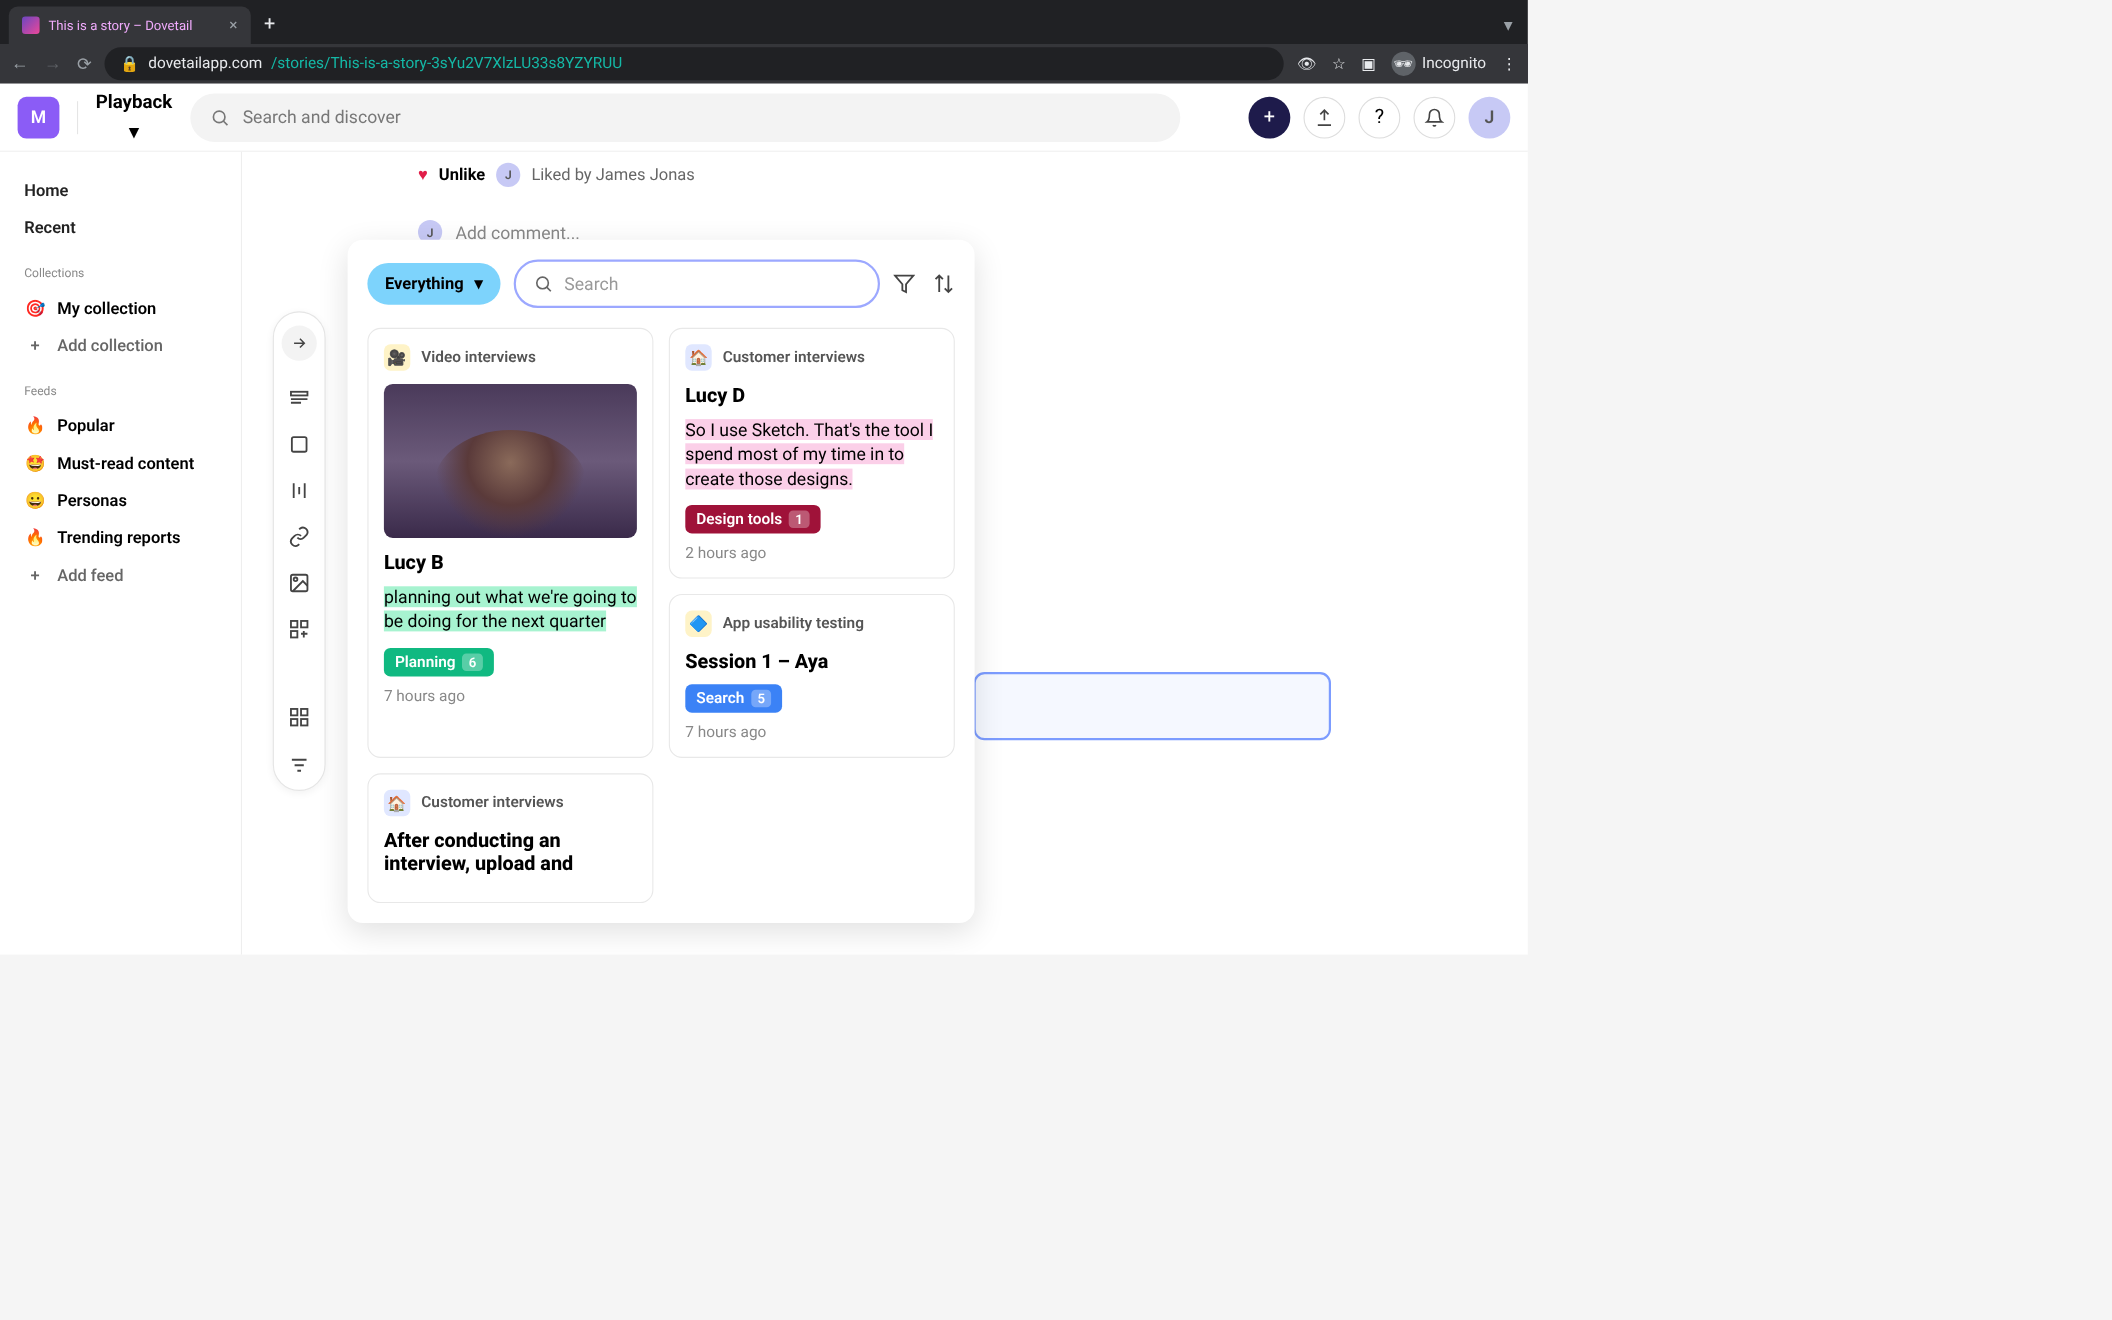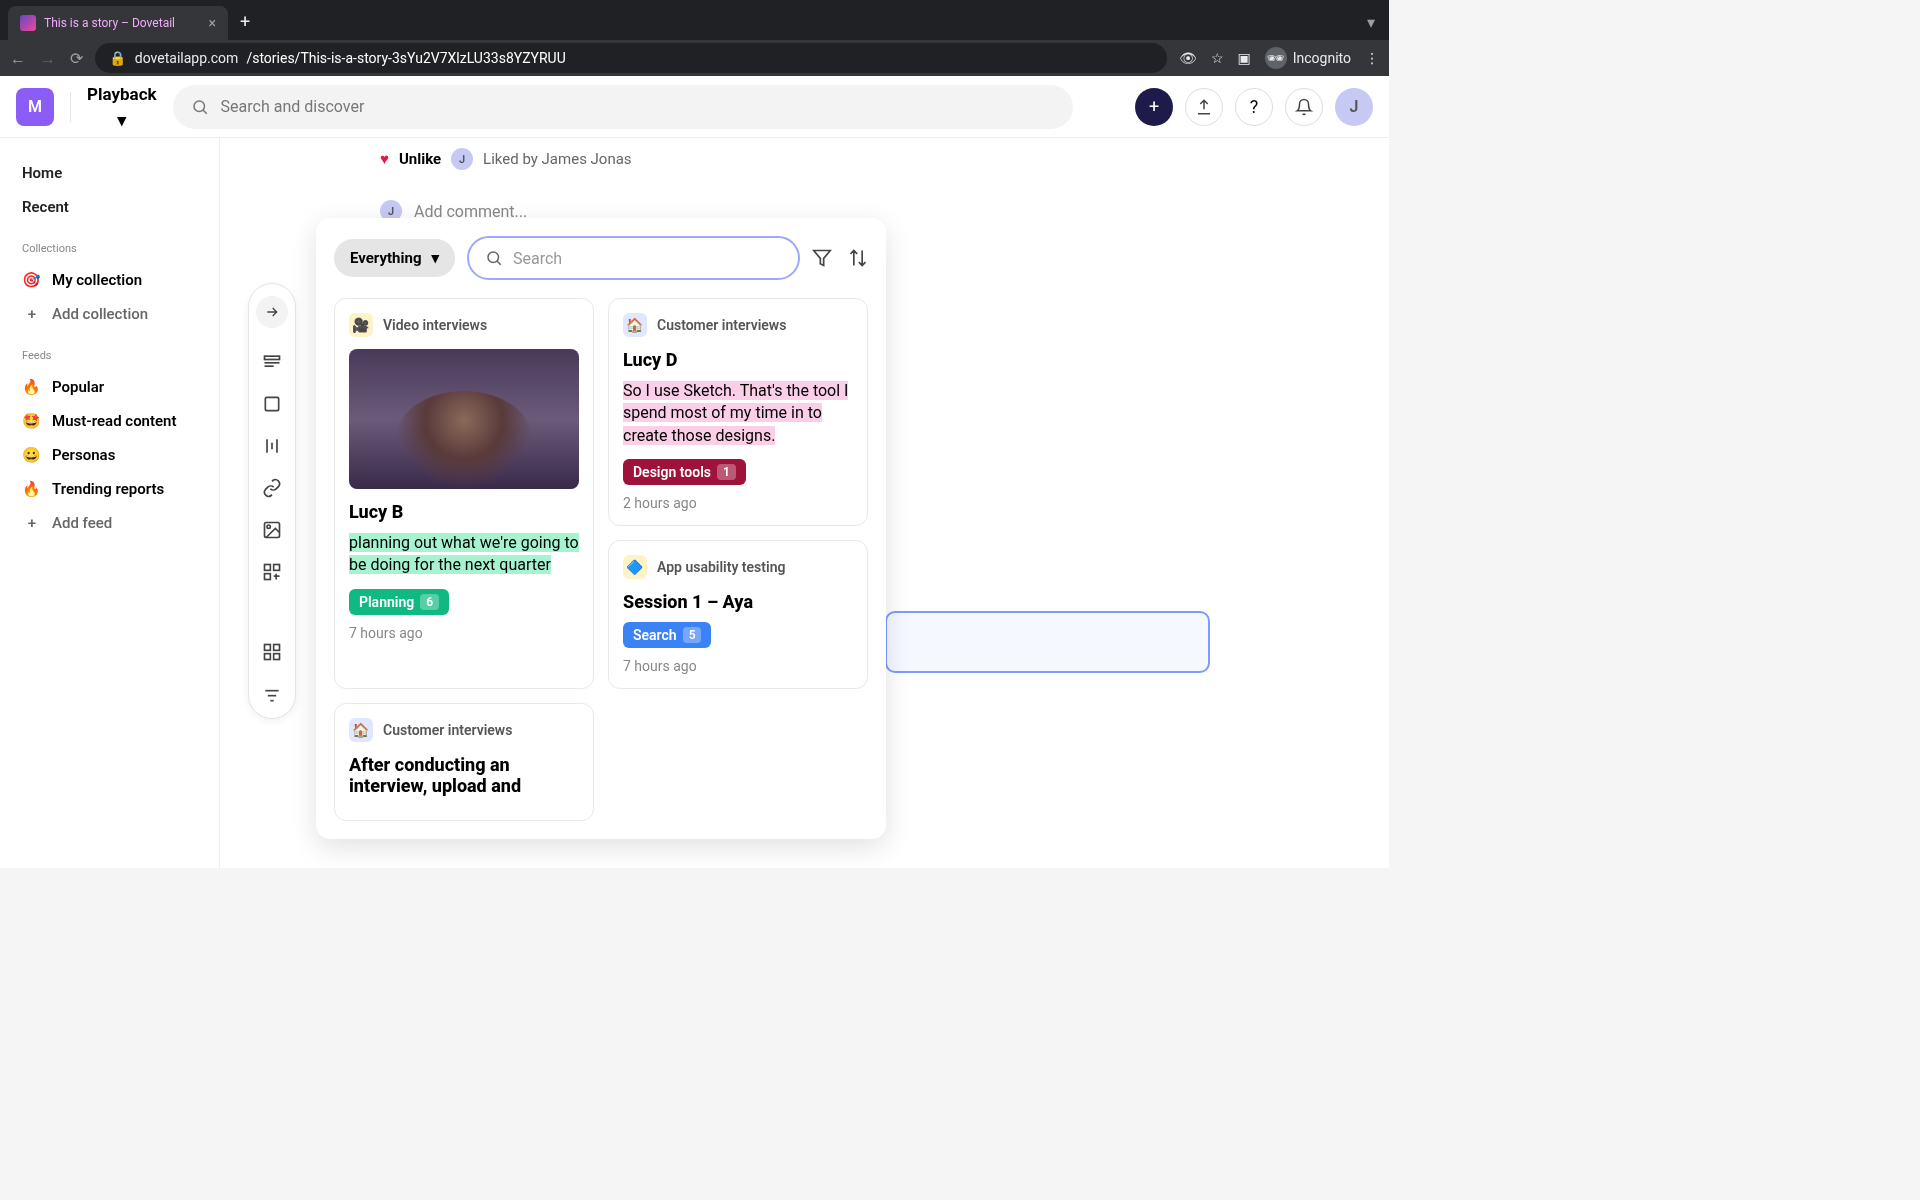--- a/index.html
+++ b/index.html
@@ -10,21 +10,21 @@
 .tab-bar { height: 40px; display: flex; align-items: flex-end; padding-left: 8px; }
 .tab { background: #35363a; height: 34px; border-radius: 8px 8px 0 0; display: flex; align-items: center; padding: 0 12px; gap: 8px; min-width: 220px; }
 .tab-favicon { width: 16px; height: 16px; background: linear-gradient(135deg,#6b46c1,#ec4899); border-radius: 3px; }
 .tab-title { font-size: 12px; color: #f0abfc; flex: 1; }
 .tab-close { color: #9aa0a6; font-size: 14px; cursor: pointer; }
 .new-tab { color: #e8eaed; padding: 8px 12px; font-size: 18px; }
 .addr-bar { background: #35363a; height: 36px; display: flex; align-items: center; padding: 0 10px; gap: 12px; }
 .nav-icons { display: flex; gap: 14px; align-items: center; }
 .nav-icons span { color: #9aa0a6; font-size: 16px; }
 .url-box { flex: 1; background: #202124; border-radius: 18px; height: 30px; display: flex; align-items: center; padding: 0 14px; gap: 8px; color: #e8eaed; font-size: 14px; }
-.url-path { color: #ffffff; }
+.url-path { color: #14b8a6; }
 .right-icons { display: flex; gap: 14px; align-items: center; color: #e8eaed; font-size: 14px; }
 .incognito-badge { display: flex; align-items: center; gap: 6px; }
 .incognito-avatar { width: 22px; height: 22px; background: #5f6368; border-radius: 50%; display: flex; align-items: center; justify-content: center; }
 
 
 .app-header { height: 62px; background: #fff; display: flex; align-items: center; padding: 0 16px; gap: 16px; border-bottom: 1px solid #eee; }
 .workspace-badge { width: 38px; height: 38px; background: #8b5cf6; color: #fff; border-radius: 8px; display: flex; align-items: center; justify-content: center; font-weight: 600; font-size: 16px; }
 .divider { width: 1px; height: 30px; background: #e5e5e5; }
 .playback-btn { display: flex; align-items: center; gap: 6px; font-weight: 700; font-size: 17px; cursor: pointer; flex-direction: column; }
 .search-bar { flex: 1; max-width: 900px; height: 44px; background: #f3f3f3; border-radius: 22px; display: flex; align-items: center; padding: 0 18px; gap: 12px; color: #777; font-size: 16px; }
@@ -54,21 +54,21 @@
 .comment-row { display: flex; align-items: center; gap: 12px; margin-top: 30px; color: #888; font-size: 16px; }
 
 
 .float-toolbar { position: absolute; left: 28px; top: 145px; width: 48px; background: #fff; border: 1px solid #e5e5e5; border-radius: 24px; padding: 12px 0; display: flex; flex-direction: column; align-items: center; gap: 18px; box-shadow: 0 2px 8px rgba(0,0,0,0.06); }
 .float-toolbar .tb-icon { width: 24px; height: 24px; display: flex; align-items: center; justify-content: center; color: #444; cursor: pointer; }
 .float-toolbar .arrow-circle { width: 32px; height: 32px; border-radius: 50%; background: #f3f3f3; margin-bottom: 4px; }
 
 
 .search-panel { position: absolute; left: 96px; top: 80px; width: 570px; background: #fff; border-radius: 14px; box-shadow: 0 8px 28px rgba(0,0,0,0.12); padding: 18px; }
 .panel-header { display: flex; align-items: center; gap: 12px; margin-bottom: 18px; }
-.filter-dropdown { background: #e5e5e5; border-radius: 20px; padding: 10px 16px; display: flex; align-items: center; gap: 10px; font-weight: 700; font-size: 15px; cursor: pointer; }
+.filter-dropdown { background: #7dd3fc; border-radius: 20px; padding: 10px 16px; display: flex; align-items: center; gap: 10px; font-weight: 700; font-size: 15px; cursor: pointer; }
 .panel-search { flex: 1; border: 2px solid #9ca8ff; border-radius: 22px; height: 44px; display: flex; align-items: center; padding: 0 16px; gap: 10px; }
 .panel-search input { border: none; outline: none; font-size: 16px; flex: 1; background: transparent; }
 .panel-search input::placeholder { color: #999; }
 .panel-icons { display: flex; gap: 16px; font-size: 18px; color: #444; }
 
 .cards-grid { display: grid; grid-template-columns: 1fr 1fr; gap: 14px; }
 .card { border: 1px solid #e8e8e8; border-radius: 12px; padding: 14px; }
 .card-project { display: flex; align-items: center; gap: 10px; font-size: 14px; font-weight: 600; color: #555; margin-bottom: 12px; }
 .project-icon { width: 24px; height: 24px; border-radius: 6px; display: flex; align-items: center; justify-content: center; font-size: 14px; }
 .project-icon.video { background: #fef3c7; }

